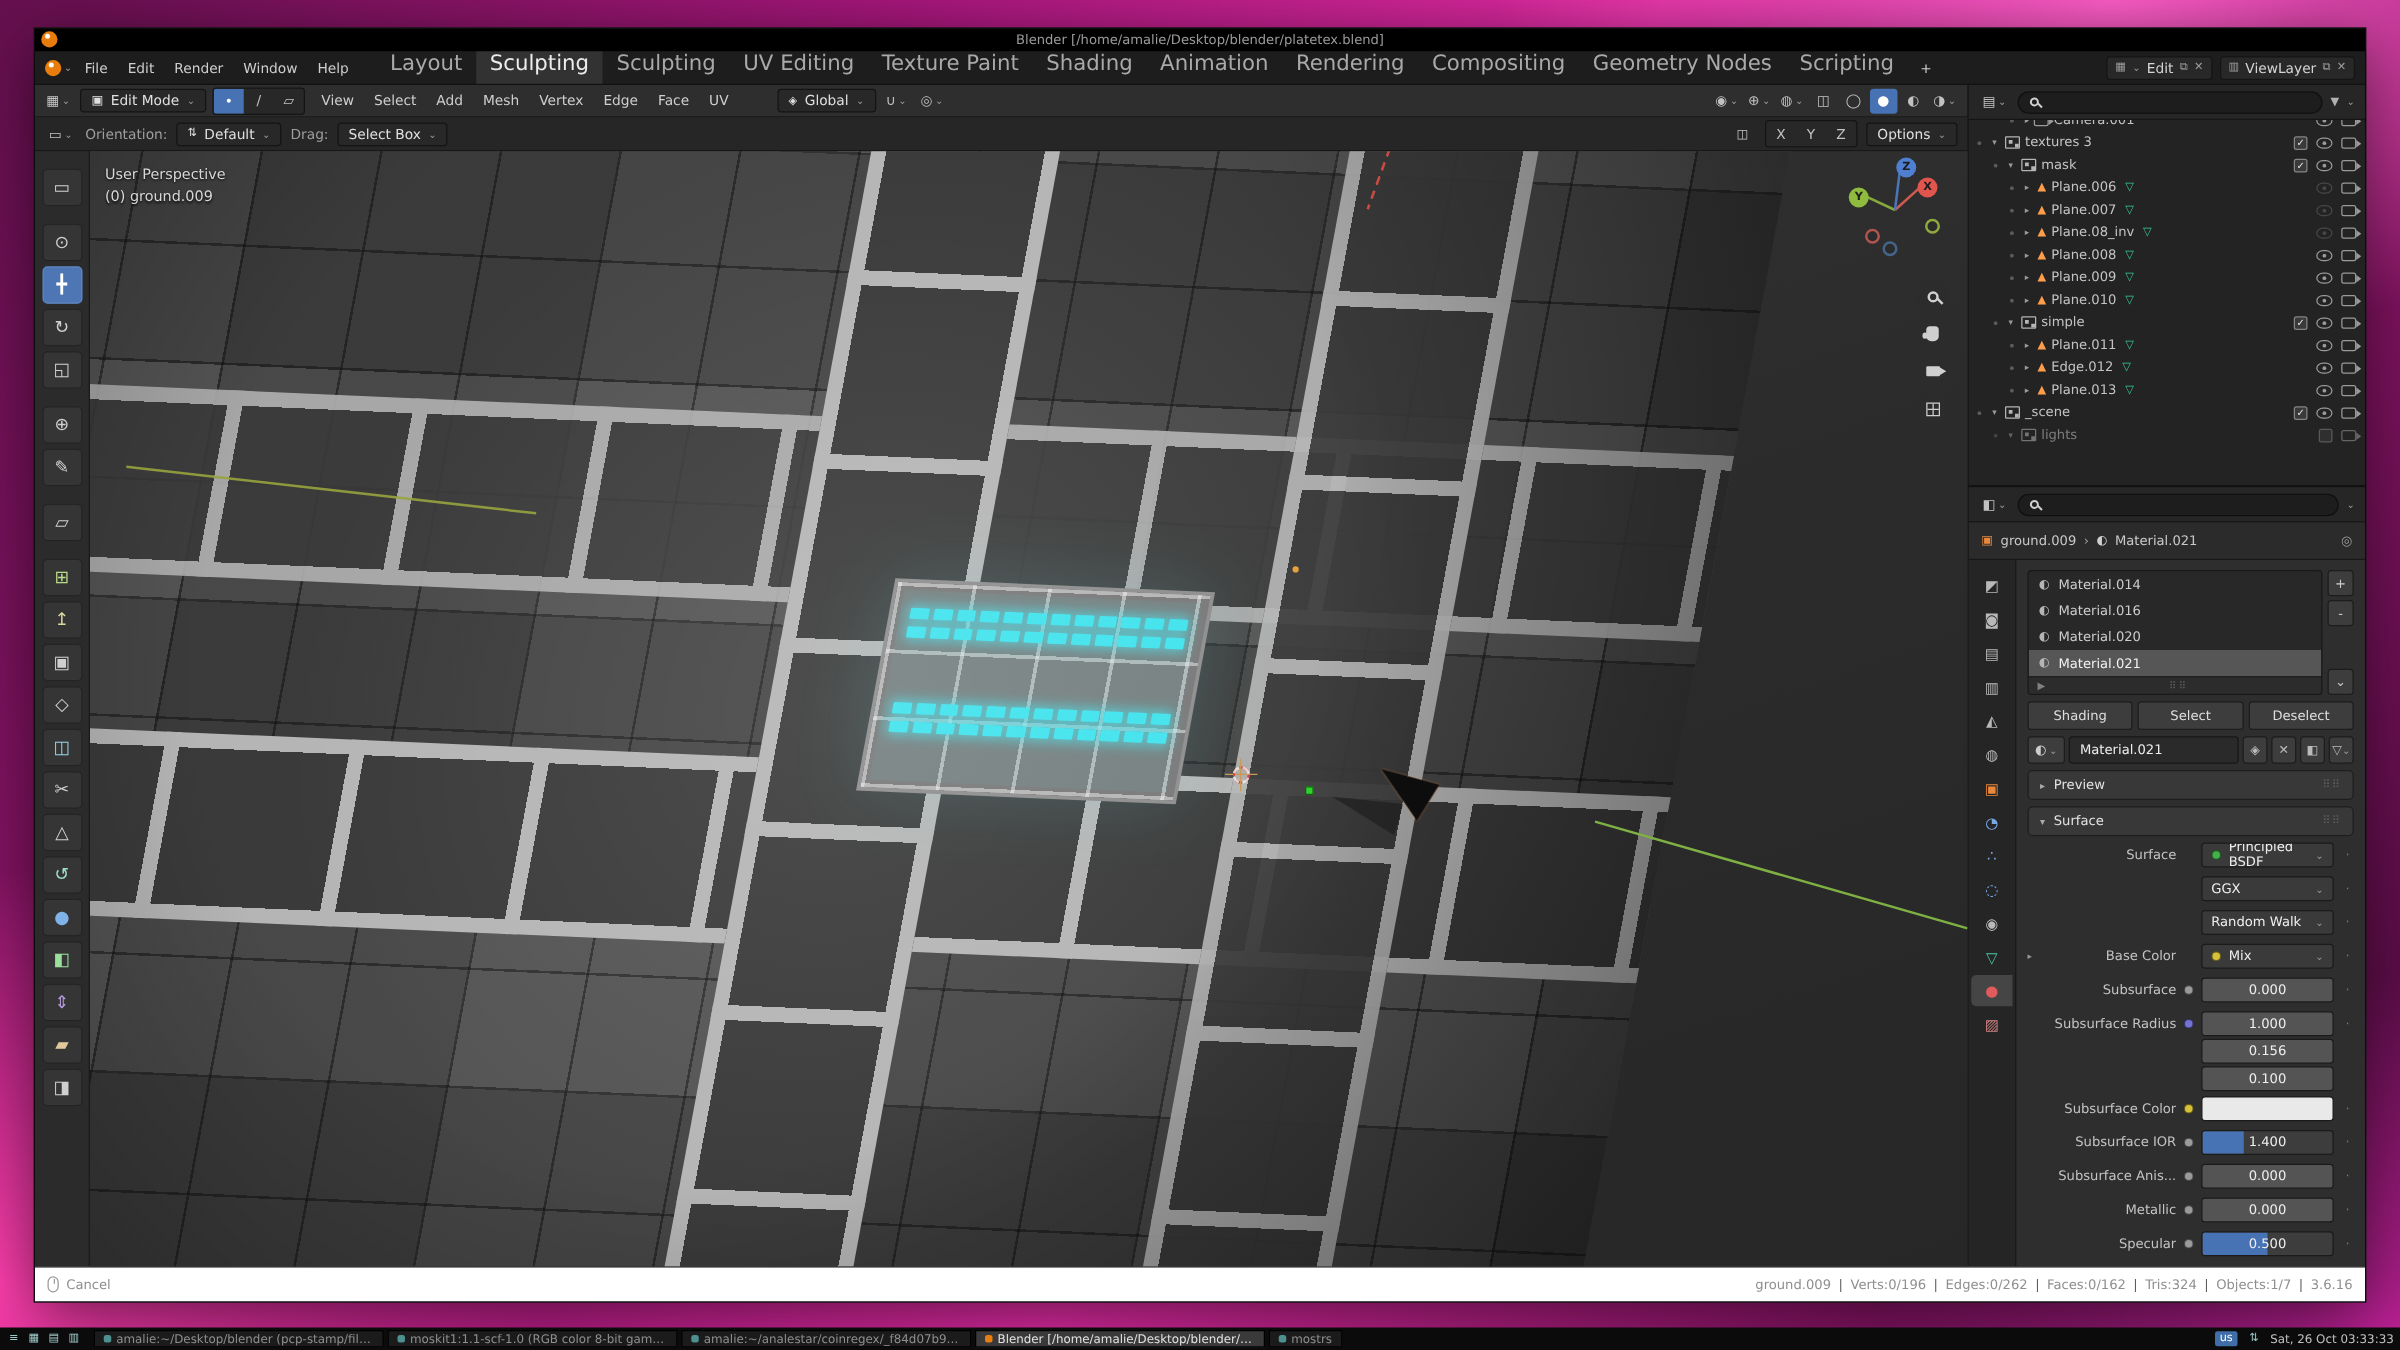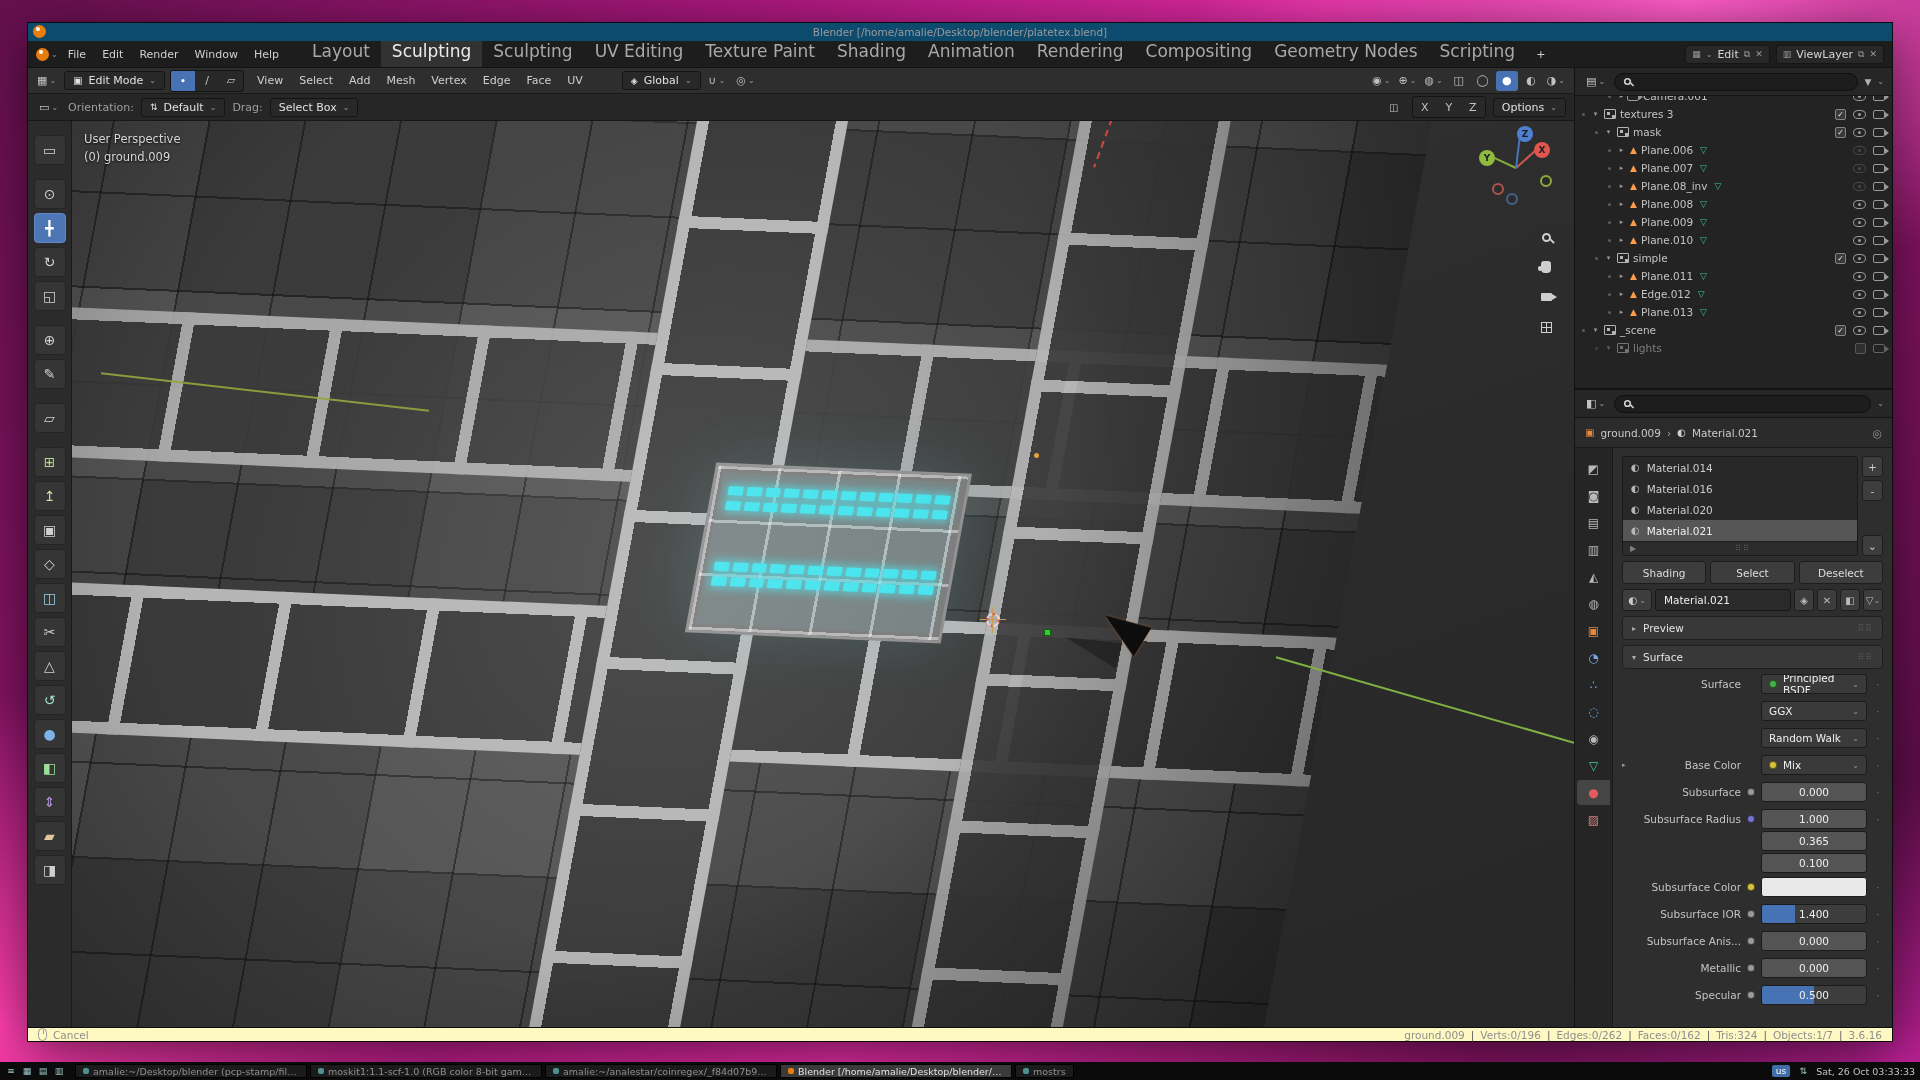--- a/index.html
+++ b/index.html
@@ -10,21 +10,21 @@
     font-size:11px;color:#c9c9c9;
     background:
       radial-gradient(900px 500px at 88% 0%, #ff5ec8 0%, rgba(255,94,200,0) 55%),
       radial-gradient(800px 600px at 0% 95%, #ff3fae 0%, rgba(255,63,174,0) 55%),
       radial-gradient(700px 500px at 100% 100%, #c2229a 0%, rgba(194,34,154,0) 60%),
       linear-gradient(115deg,#66104f 0%,#a8177c 30%,#e22ba4 55%,#8c1468 80%,#4a0b3c 100%);
   }
   .window{position:absolute;left:27px;top:22px;width:1866px;height:1020px;background:#242424;
     border:1px solid #0c0c0c;display:flex;flex-direction:column;box-shadow:0 10px 50px rgba(0,0,0,.55)}
   
-  .titlebar{height:18px;background:#0c4a6e;display:flex;align-items:center;justify-content:center;
+  .titlebar{height:18px;background:#000000;display:flex;align-items:center;justify-content:center;
     position:relative;font-size:10.5px;color:#9a9a9a;flex:none}
   .blogo{width:13px;height:13px;border-radius:50%;background:#e87d0d;position:relative;flex:none}
   .blogo::after{content:"";position:absolute;left:3px;top:2px;width:4px;height:4px;border-radius:50%;background:#fff}
   .titlebar .blogo{position:absolute;left:5px;top:2px}
   .topbar{height:27px;background:#1d1d1d;border-bottom:1px solid #121212;display:flex;align-items:center;
     padding:0 8px;gap:2px;flex:none}
   .menu-item{padding:3px 8px;border-radius:3px;color:#cfcfcf}
   .ws-wrap{display:flex;margin-left:12px;align-items:flex-end;height:100%}
   .ws-tab{padding:5px 11px 6px;color:#a9a9a9;font-size:17px;border-radius:5px 5px 0 0;white-space:nowrap}
   .ws-tab.active{background:#323232;color:#ececec}
@@ -203,21 +203,21 @@
     padding:0 7px;color:#efefef;position:relative;overflow:hidden}
   .field.select{background:#3a3a3a}
   .field.value{background:#545454;justify-content:center}
   .field.slider{background:#3d3d3d;justify-content:center}
   .field .fill{position:absolute;left:0;top:0;bottom:0;background:#4772b3}
   .field .val{position:relative;z-index:1}
   .fdot{width:8px;height:8px;border-radius:50%;margin-right:6px;flex:none;border:1px solid rgba(0,0,0,.5)}
   .fcaret{margin-left:auto;font-size:8px;color:#9a9a9a}
   .deco{width:10px;text-align:center;color:#767676;flex:none;line-height:20px}
   
-  .statusbar{height:14px;background:#fef9c3;border-top:1px solid #0d0d0d;display:flex;align-items:center;
+  .statusbar{height:28px;background:#ffffff;border-top:1px solid #0d0d0d;display:flex;align-items:center;
     padding:0 10px;color:#8f8f8f;font-size:10.5px;flex:none}
   .mouse-ico{width:9px;height:13px;border:1px solid #9a9a9a;border-radius:5px;position:relative;margin-right:6px}
   .mouse-ico::after{content:"";position:absolute;left:3.5px;top:1px;width:1px;height:4px;background:#9a9a9a}
   .status-right{margin-left:auto;display:flex;align-items:center}
   .seg-sep{color:#5e5e5e;margin:0 6px}
   
   .taskbar{position:absolute;left:0;right:0;bottom:0;height:18px;background:#0b0b0b;display:flex;
     align-items:center;padding:0 5px;gap:4px;font-size:9.5px;color:#9a9a9a;z-index:20}
   .tb-ico{width:12px;height:12px;display:flex;align-items:center;justify-content:center;font-size:9px;color:#9ec9c9}
   .tb-win{height:14px;display:flex;align-items:center;gap:4px;padding:0 7px;background:#1b1b1b;
@@ -830,21 +830,21 @@
                 </div>
                 <div class="prow">
                   <span class="expander"></span>
                   <span class="plabel">Subsurface Radius</span>
                   <span class="socket" style="background: rgb(115, 115, 209);"></span>
                   <div class="pwidget">
                     <div class="field value">
                       <span class="val">1.000</span>
                     </div>
                     <div class="field value">
-                      <span class="val">0.365</span>
+                      <span class="val">0.156</span>
                     </div>
                     <div class="field value">
                       <span class="val">0.100</span>
                     </div>
                   </div>
                   <span class="deco">·</span>
                 </div>
                 <div class="prow">
                   <span class="expander"></span>
                   <span class="plabel">Subsurface Color</span>

